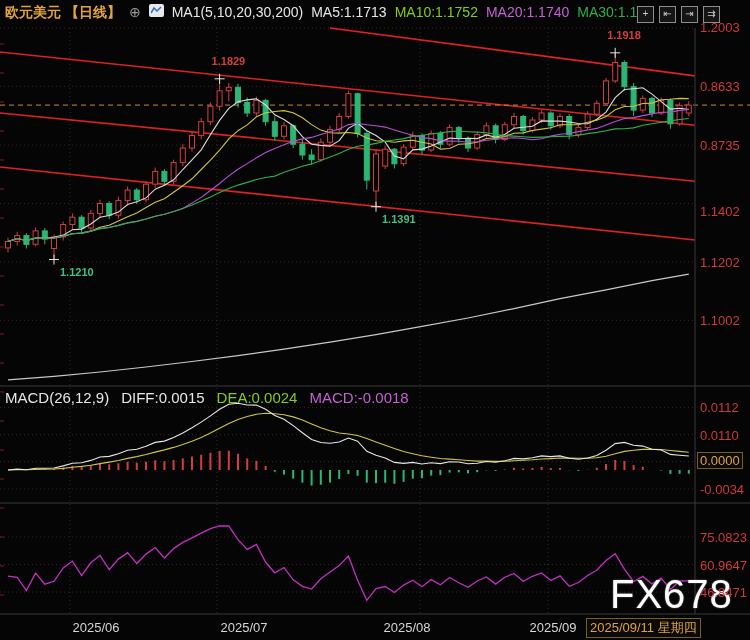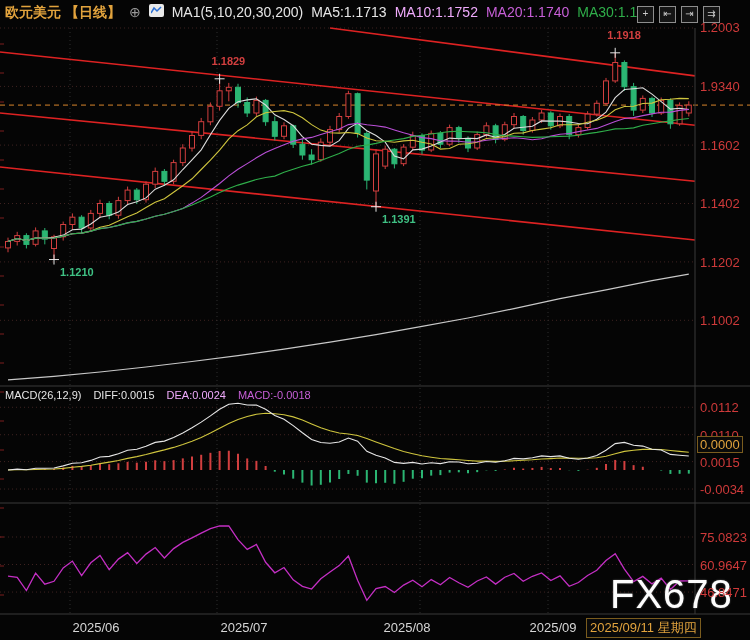--- a/index.html
+++ b/index.html
@@ -7,28 +7,28 @@
           font-family:"Liberation Sans",sans-serif;}
   #chart-svg{position:absolute;left:0;top:0;z-index:1;}
   .watermark{position:absolute;left:610px;top:572px;z-index:3;font-size:40px;color:#fdfdfd;
              letter-spacing:1px;text-shadow:0 0 2px #666;font-weight:400;}
   .header{position:absolute;left:5px;top:4px;z-index:5;display:flex;align-items:flex-start;gap:8px;
           font-size:14px;white-space:nowrap;}
   .sym{color:#e2a33d;font-weight:700;}
   .circle-plus{color:#9a9a9a;font-size:14px;}
   .mini-icon{width:15px;height:13px;background:#e9e9e9;border-radius:2px;display:inline-flex;
              align-items:center;justify-content:center;}
-  .c-white{color:#e6e6e6;} .c-yellow{color:#f0abfc;} .c-magenta{color:#c75fd7;} .c-green{color:#2fae4a;}
+  .c-white{color:#e6e6e6;} .c-yellow{color:#84cc16;} .c-magenta{color:#c75fd7;} .c-green{color:#2fae4a;}
   .toolbar{position:absolute;left:637px;top:6px;z-index:5;display:flex;gap:5px;}
   .tool{width:15px;height:15px;border:1px solid #8d8d8d;background:#151515;color:#cccccc;
         font-size:10px;line-height:14px;text-align:center;cursor:pointer;}
   .plab{position:absolute;left:700px;z-index:4;font-size:13px;color:#cf3a3a;}
   .zero-box{position:absolute;left:697px;z-index:4;font-size:13px;color:#e2a33d;
             border:1px solid #7a5c1e;padding:0 2px;background:#0a0a0a;}
-  .iheader{position:absolute;left:5px;z-index:4;font-size:11px;display:flex;gap:12px;white-space:nowrap;}
+  .iheader{position:absolute;left:5px;z-index:4;font-size:15px;display:flex;gap:12px;white-space:nowrap;}
   .tlab{position:absolute;top:620px;z-index:4;font-size:13px;color:#d6d6d6;transform:translateX(-50%);}
   .datebox{position:absolute;left:586px;top:618px;z-index:4;font-size:13px;color:#e2a33d;
            border:1px solid #7a5c1e;padding:0 3px;background:#0a0a0a;white-space:nowrap;}
   .anno{position:absolute;z-index:4;font-size:11px;font-weight:700;}
 </style>
 </head>
 <body>
 
 <div class="screen">
 
@@ -339,37 +339,37 @@
   </div>
 
   <div class="toolbar">
     <div class="tool">+</div>
     <div class="tool">⇤</div>
     <div class="tool">⇥</div>
     <div class="tool">⇉</div>
   </div>
 
   <div class="plab" style="top:20px">1.2003</div>
-  <div class="plab" style="top:79px">1.9340</div>
-  <div class="plab" style="top:138px">1.1602</div>
-  <div class="plab" style="top:196px">1.1402</div>
+  <div class="plab" style="top:79px">0.8633</div>
+  <div class="plab" style="top:138px">0.8735</div>
+  <div class="plab" style="top:204px">1.1402</div>
   <div class="plab" style="top:255px">1.1202</div>
   <div class="plab" style="top:313px">1.1002</div>
 
   <div class="iheader" style="top:389px">
     <span class="c-white">MACD(26,12,9)</span>
     <span class="c-white">DIFF:0.0015</span>
     <span class="c-yellow">DEA:0.0024</span>
     <span class="c-magenta">MACD:-0.0018</span>
   </div>
 
   <div class="plab" style="top:400px">0.0112</div>
   <div class="plab" style="top:428px">0.0110</div>
   <div class="plab" style="top:455px">0.0015</div>
-  <div class="zero-box" style="top:436px">0.0000</div>
+  <div class="zero-box" style="top:452px">0.0000</div>
   <div class="plab" style="top:482px">-0.0034</div>
 
 
   <div class="plab" style="top:530px">75.0823</div>
   <div class="plab" style="top:558px">60.9647</div>
   <div class="plab" style="top:585px">46.8471</div>
 
   <div class="tlab" style="left:96px">2025/06</div>
   <div class="tlab" style="left:244px">2025/07</div>
   <div class="tlab" style="left:407px">2025/08</div>

